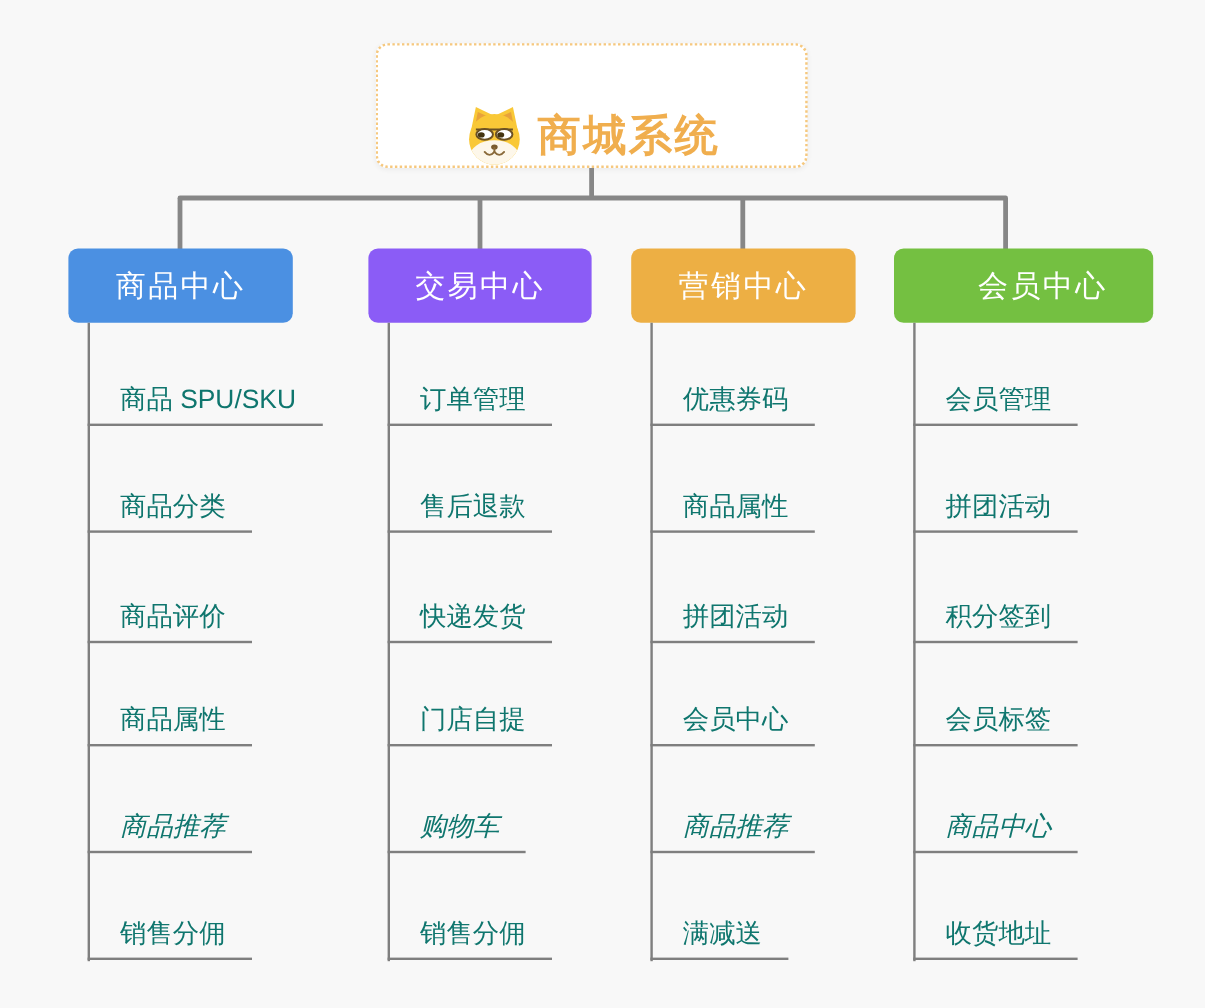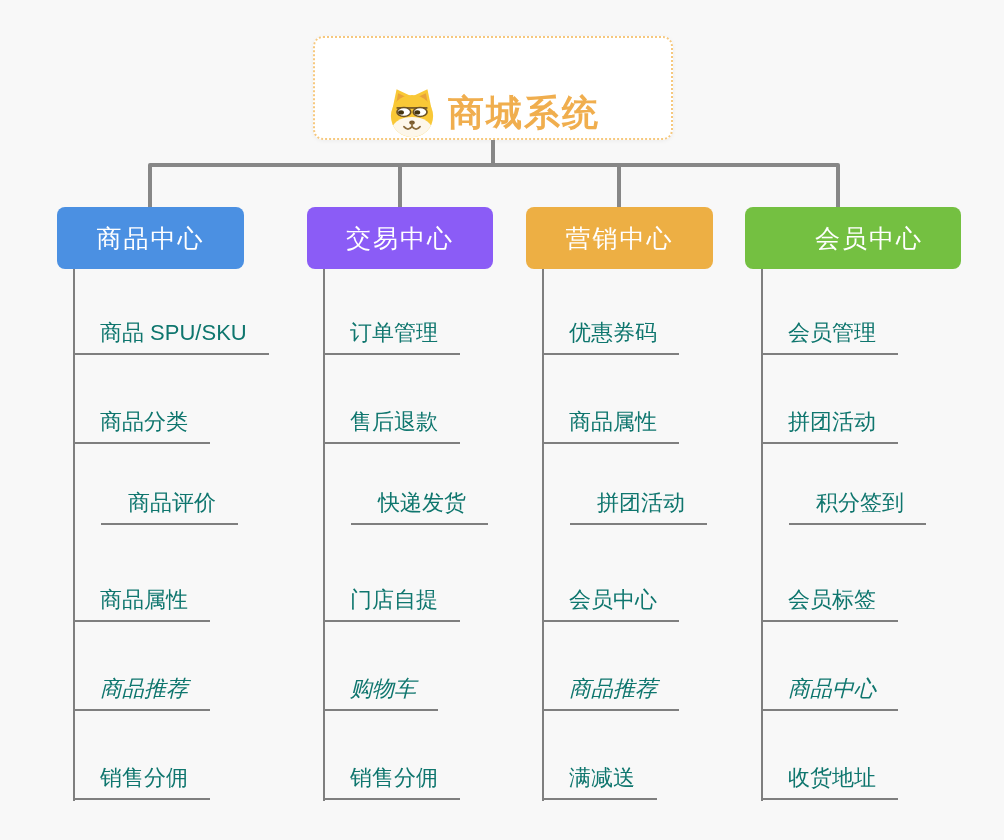--- a/index.html
+++ b/index.html
@@ -63,21 +63,21 @@
   .leaf{
     position:absolute;left:0;
     white-space:nowrap;
     font-size:22px;line-height:26px;color:#0f766e;
     padding:0 22px 7px 27px;
     border-bottom:2px solid #7f7f7f;
     cursor:default;
   }
   .leaf-0{top:51px;}
   .leaf-1{top:140px;}
-  .leaf-2{top:221px;margin-left:28px;}
+  .leaf-2{top:232px;}
   .leaf-3{top:318px;}
   .leaf-4{top:407px;font-style:italic;}
   .leaf-5{top:496px;}
 </style>
 </head>
 <body>
 
 <div class="canvas">
 
   <div class="root-node">

